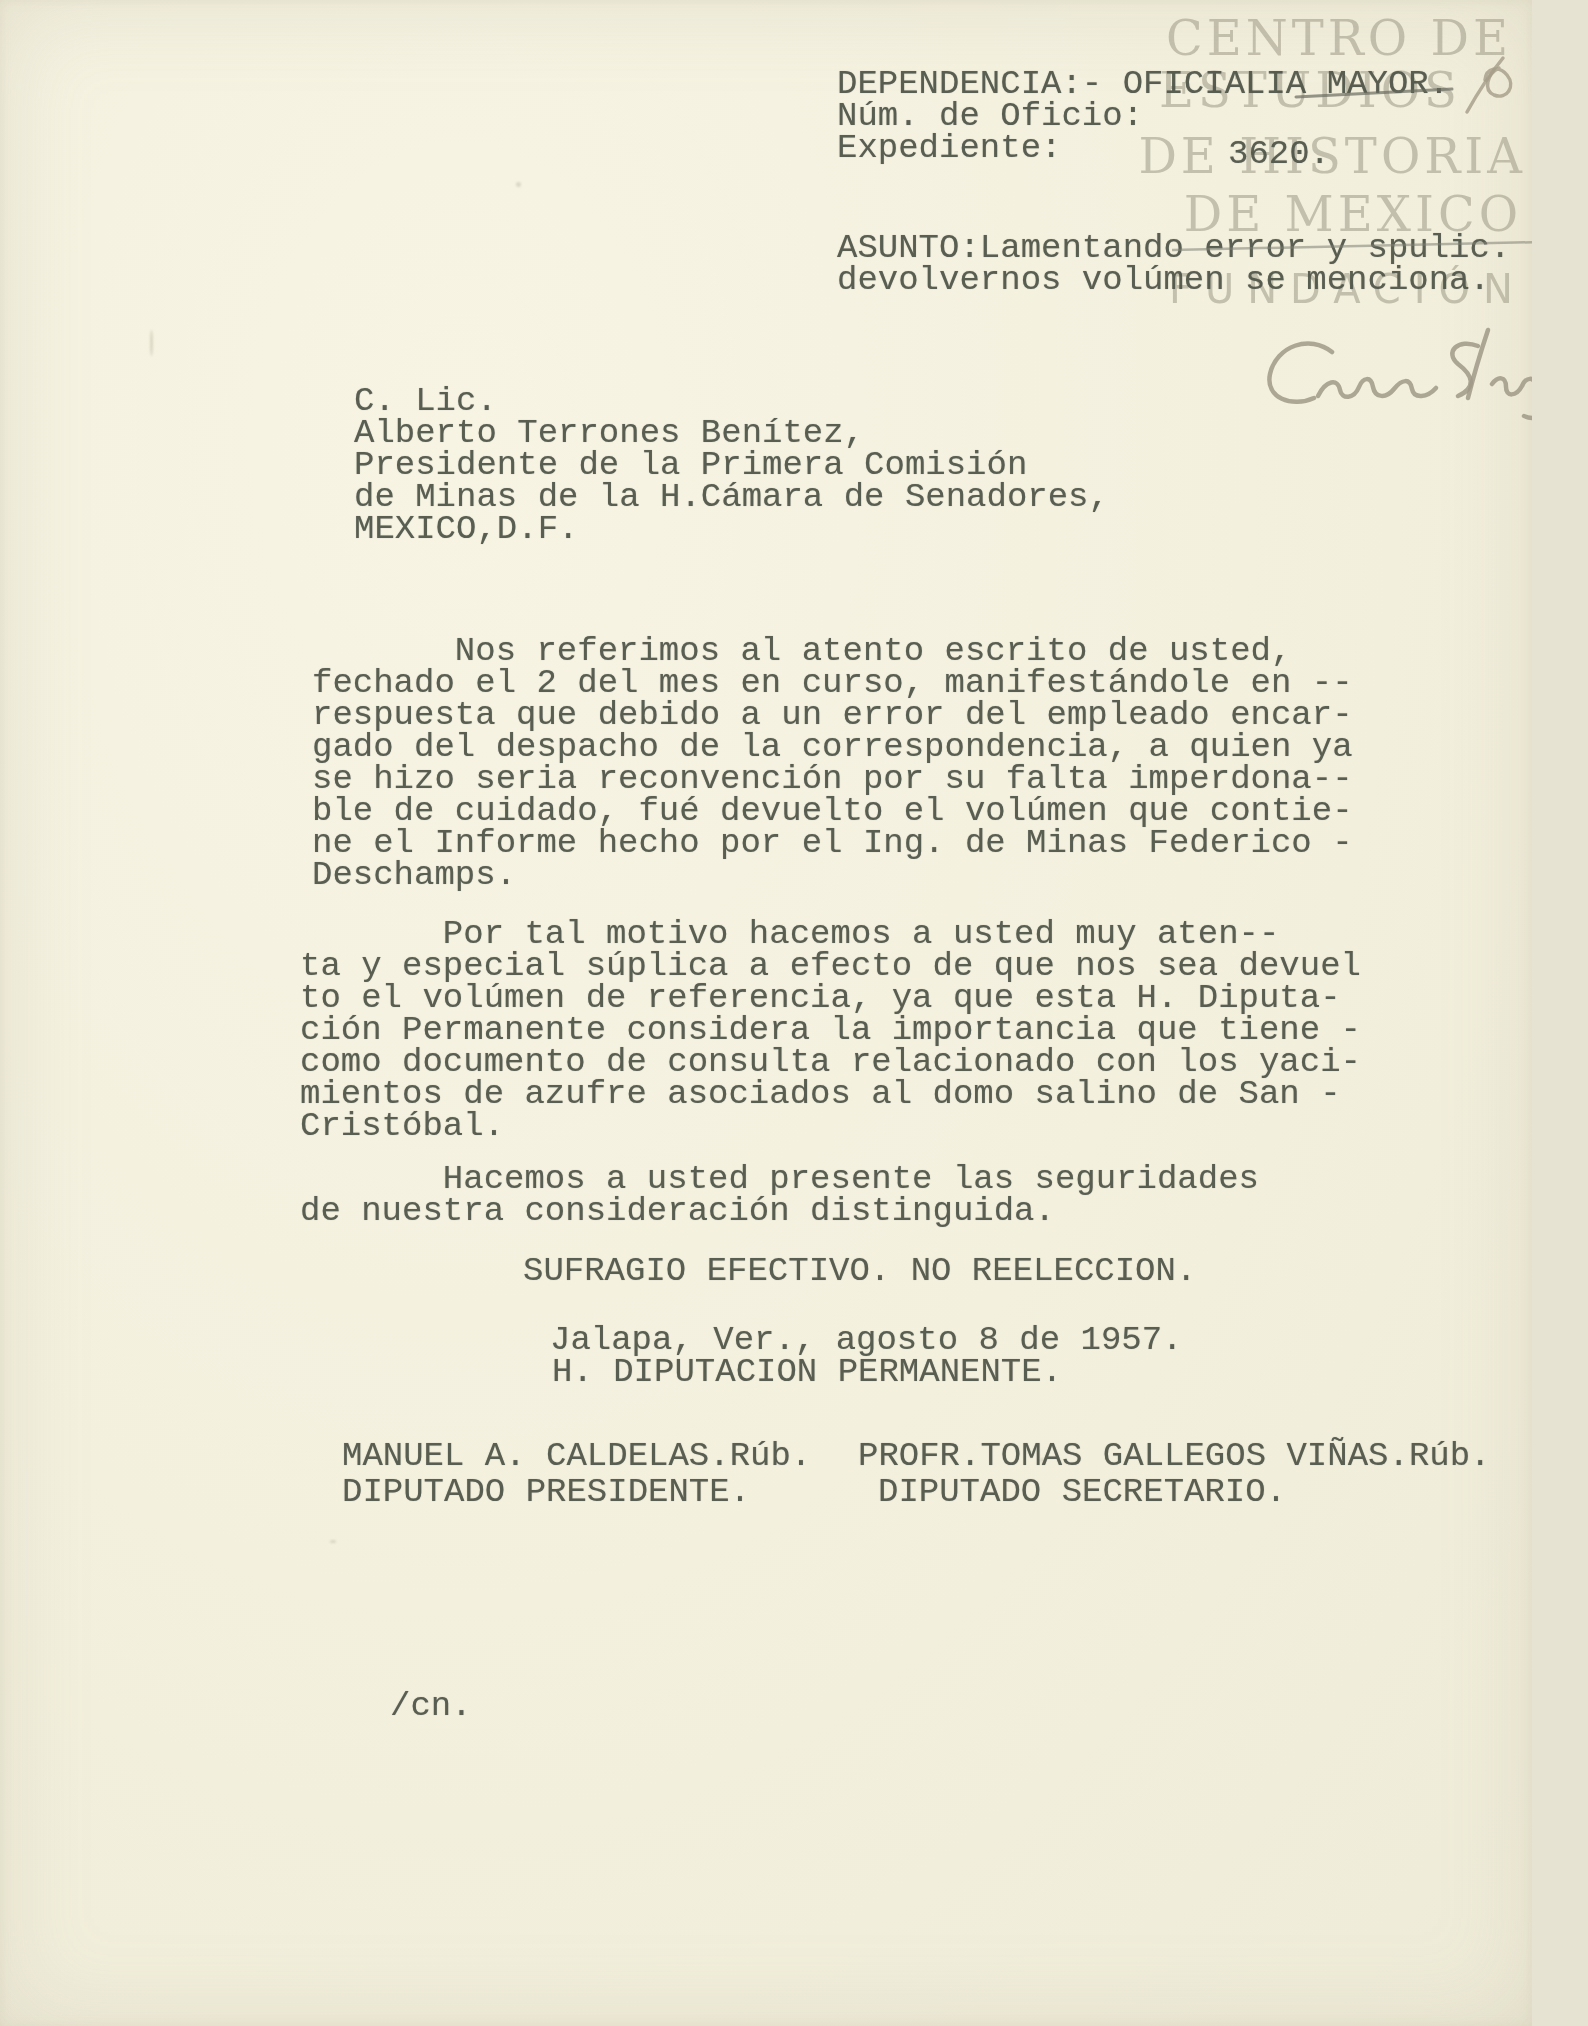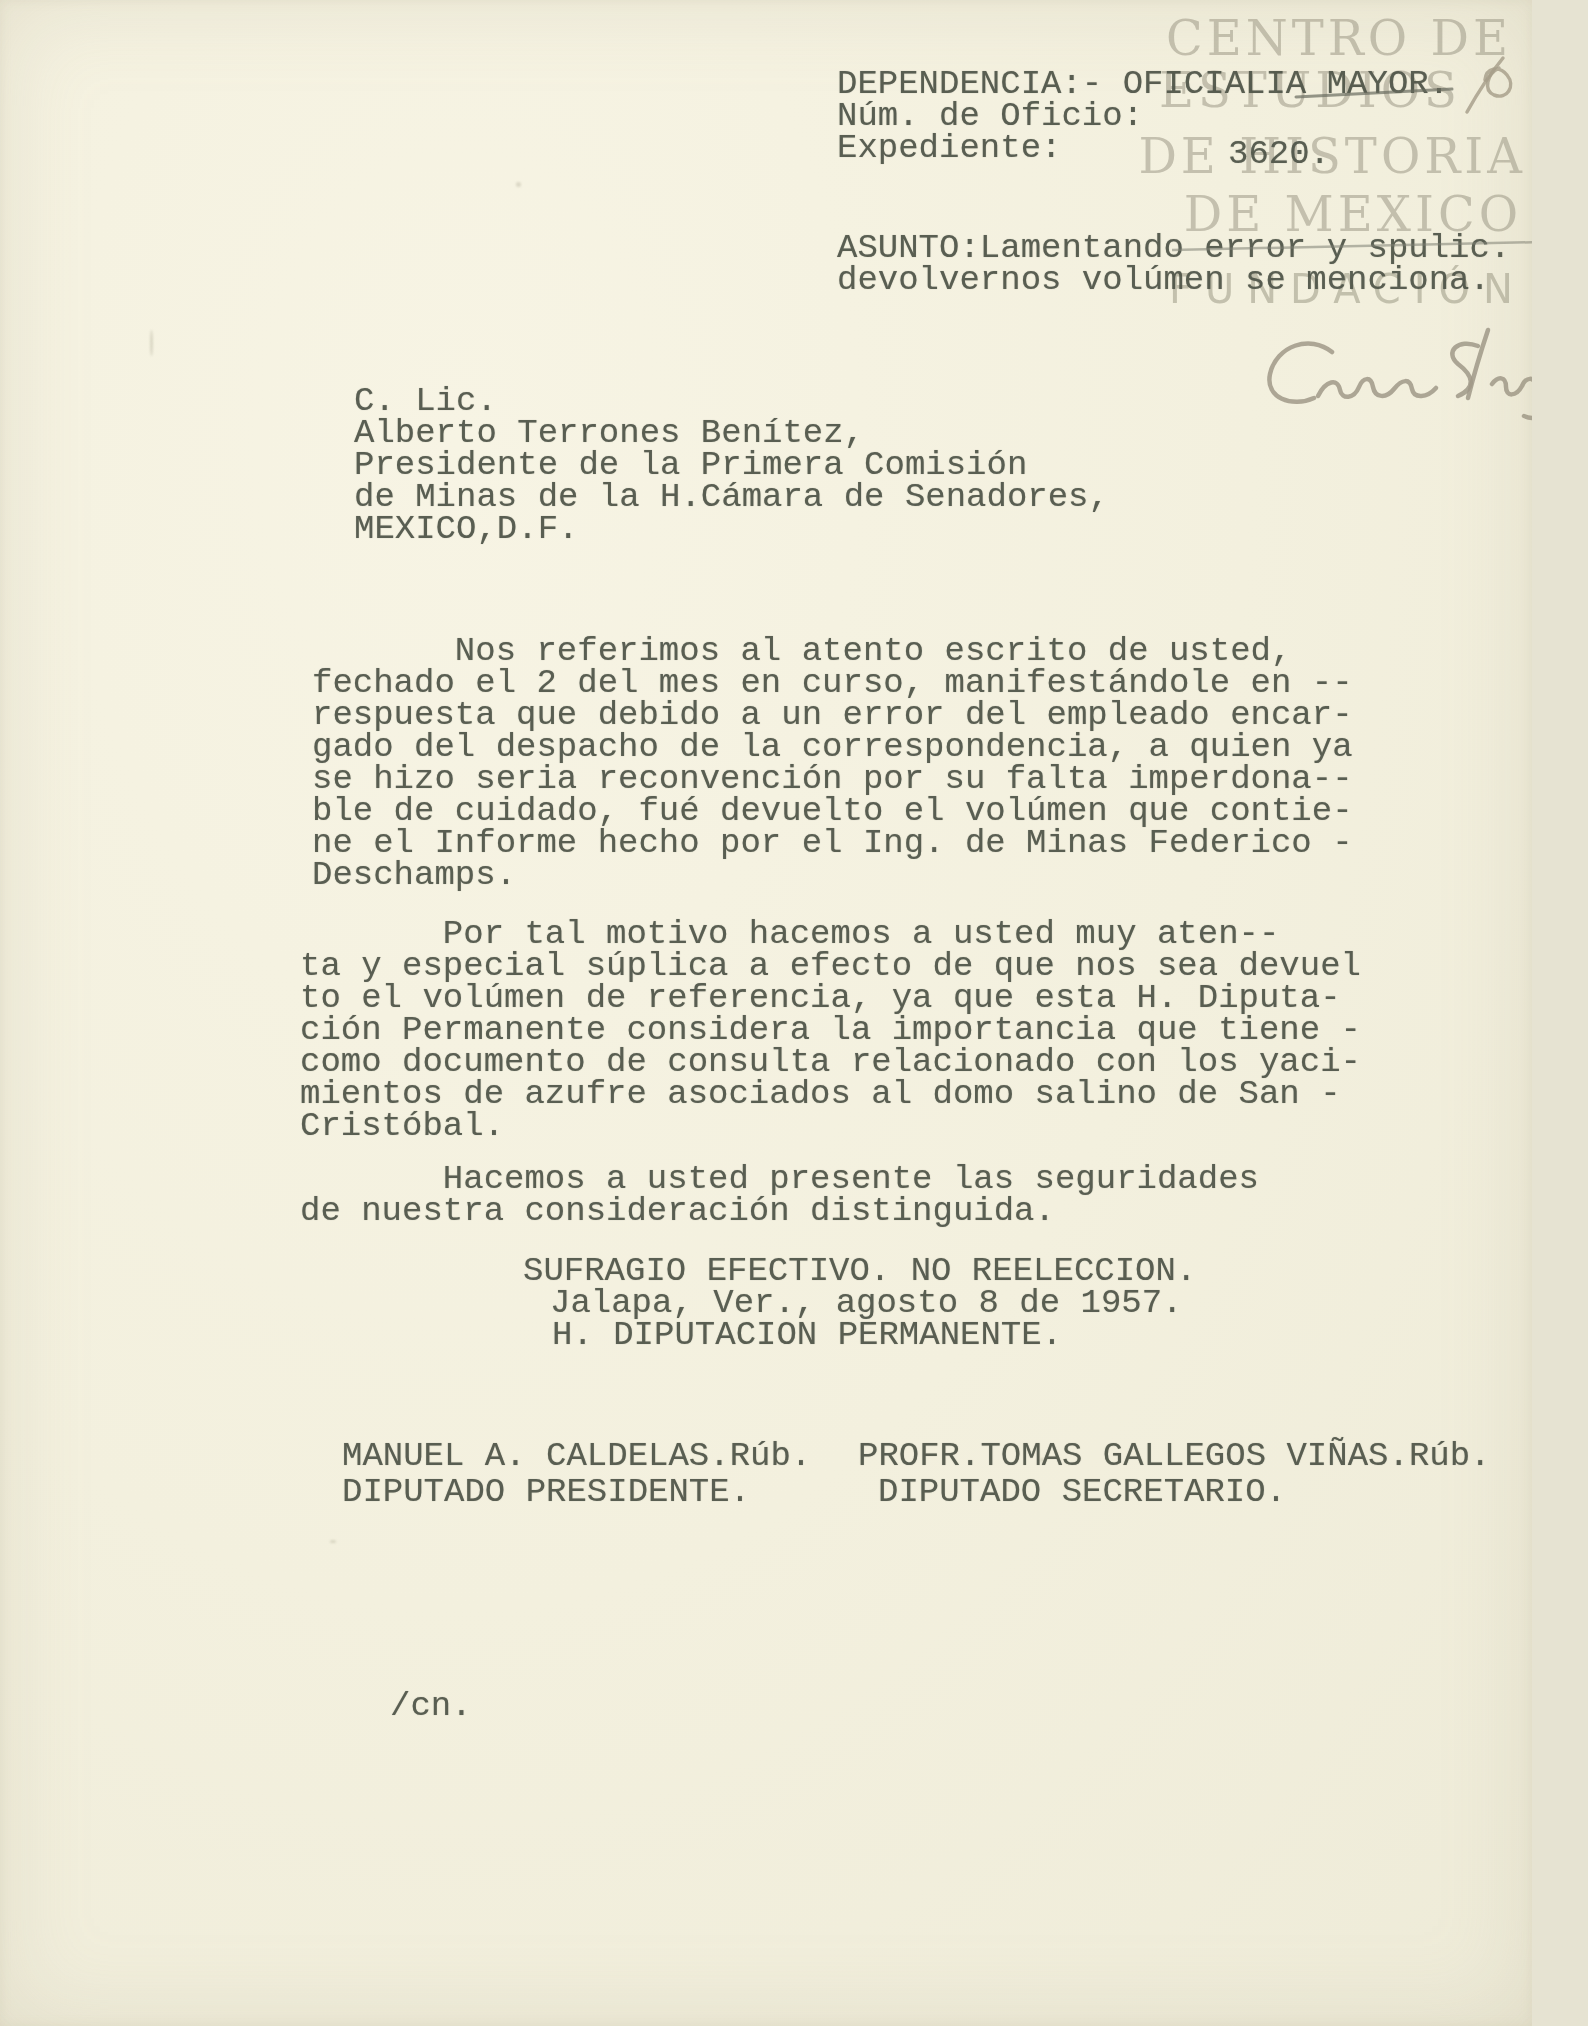--- a/index.html
+++ b/index.html
@@ -18,21 +18,21 @@
   
   .typed{
     position:absolute;
     font-size:34px;line-height:32px;
     color:rgba(80,85,73,.9);
     text-shadow:0 0 1px rgba(80,85,73,.45);
   }
   .typed .line{white-space:pre;}
   .single{white-space:pre;}
   
-  .closing-block .line:nth-child(2){margin-left:27px;}
+  .closing-block .line:nth-child(2){margin-left:27px;margin-top:37px;}
   .closing-block .line:nth-child(3){margin-left:29px;}
   
   .sig-block{line-height:36px;}
   .sig-right .sig-title{margin-left:20px;}
   
   .wm-line{
     position:absolute;
     font-family:"DejaVu Serif", serif;
     font-size:48px;letter-spacing:4px;white-space:nowrap;
     color:rgba(125,121,102,.40);

